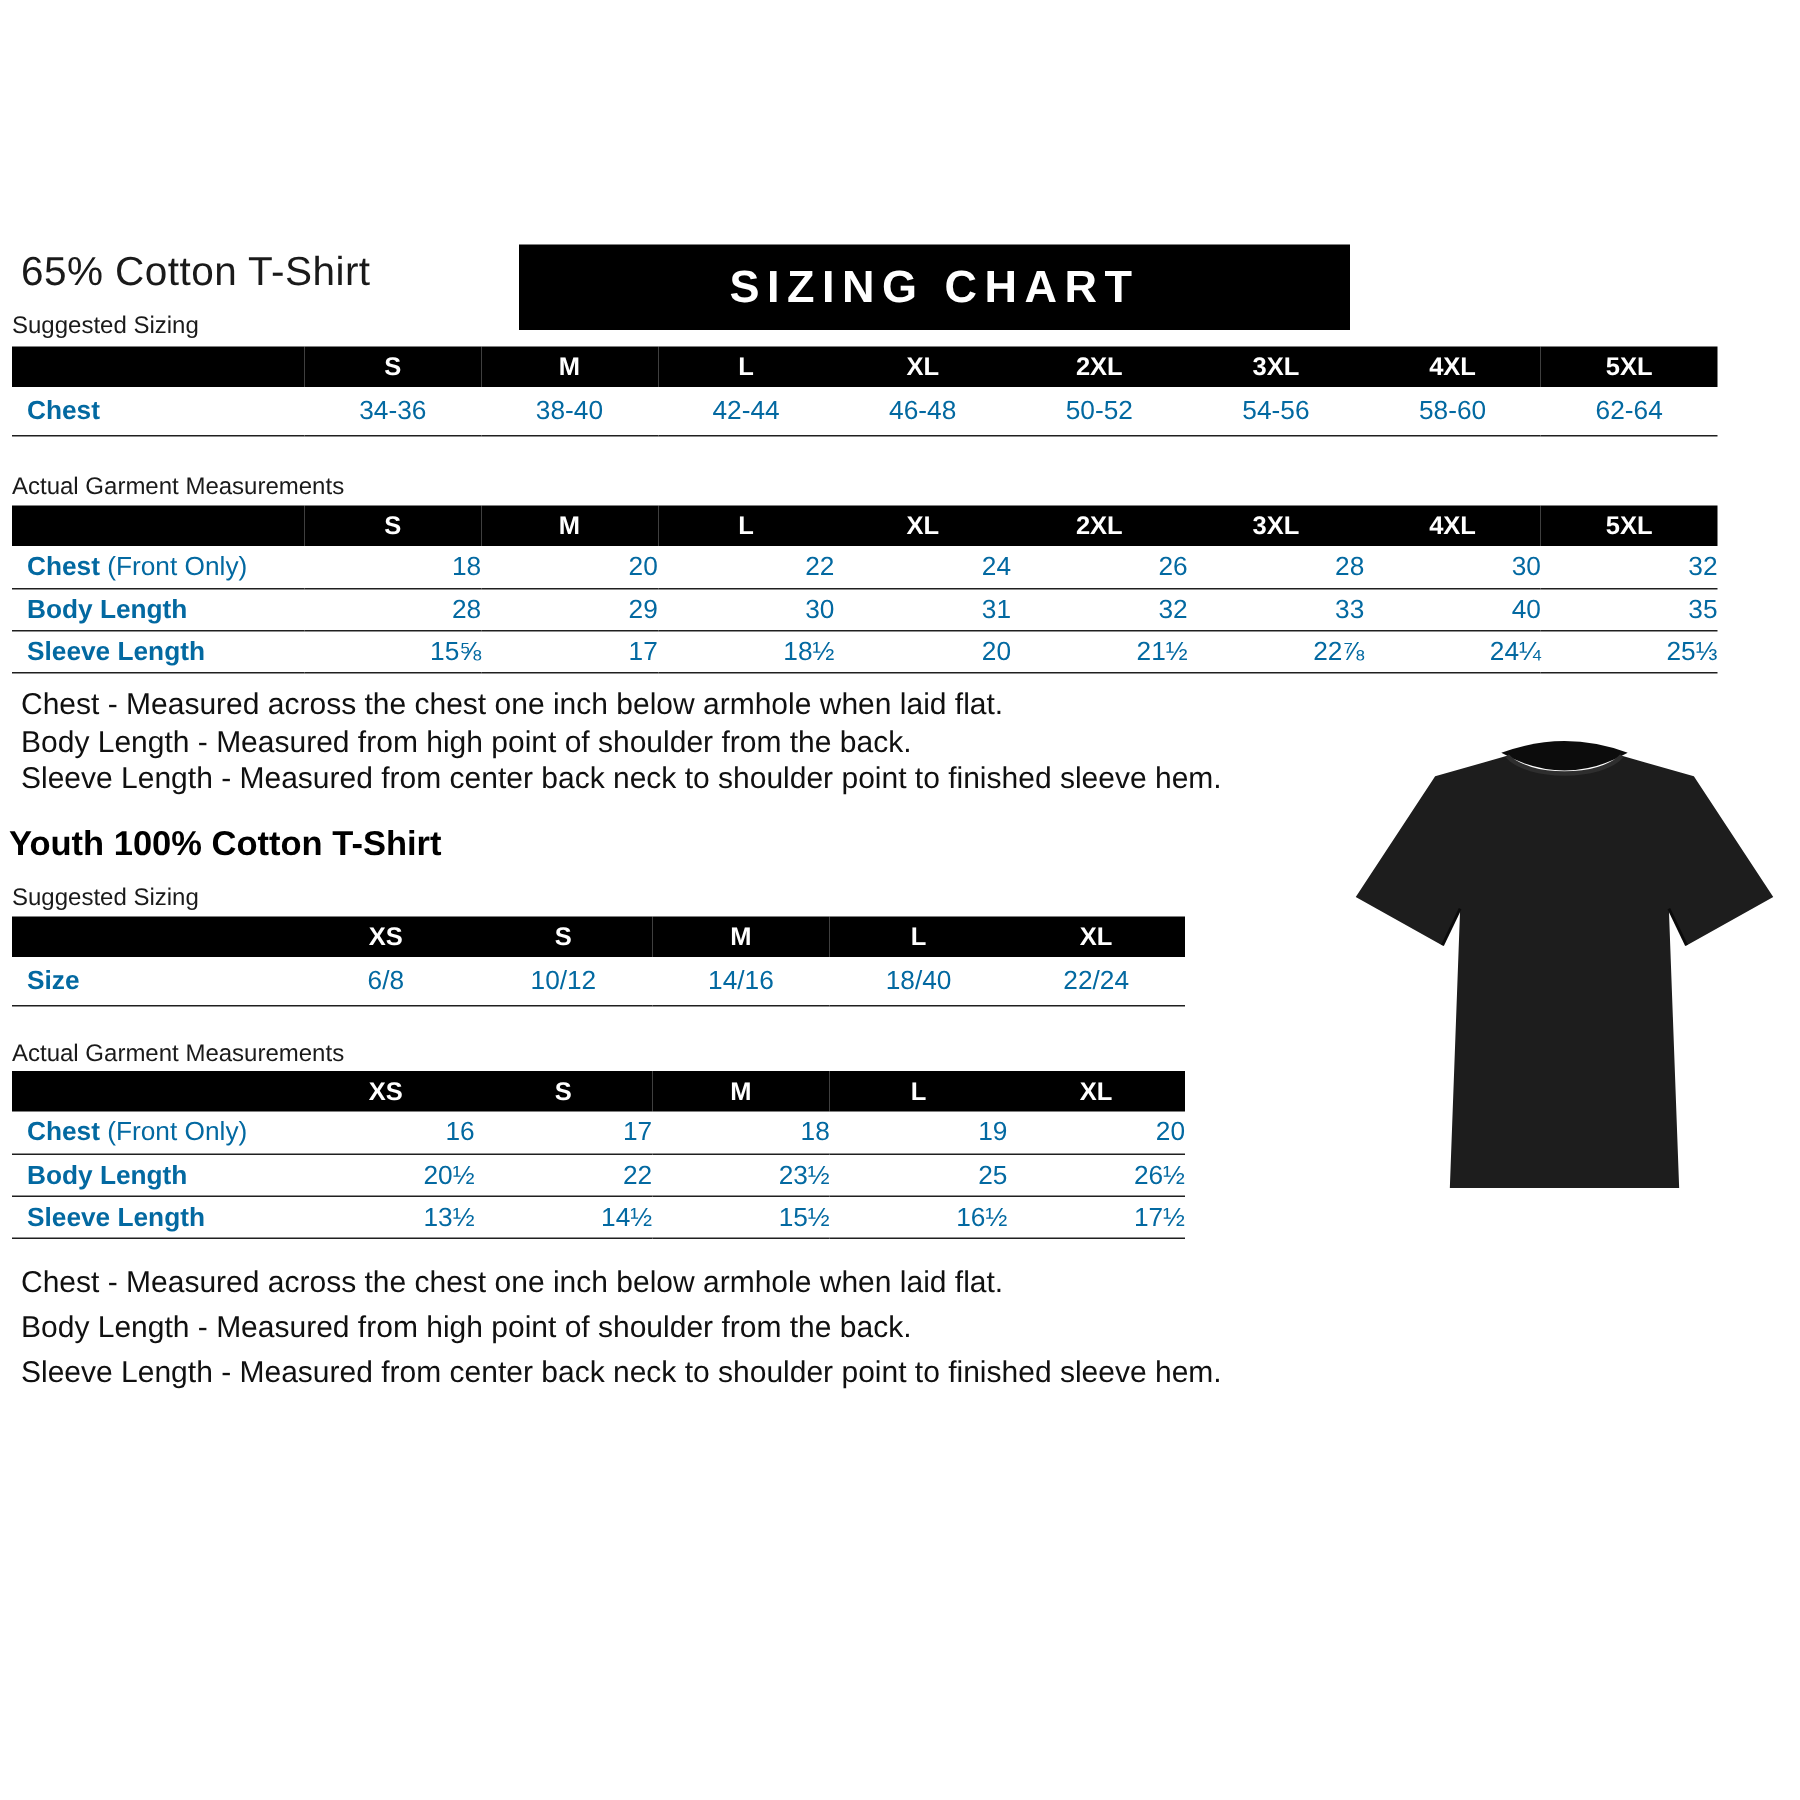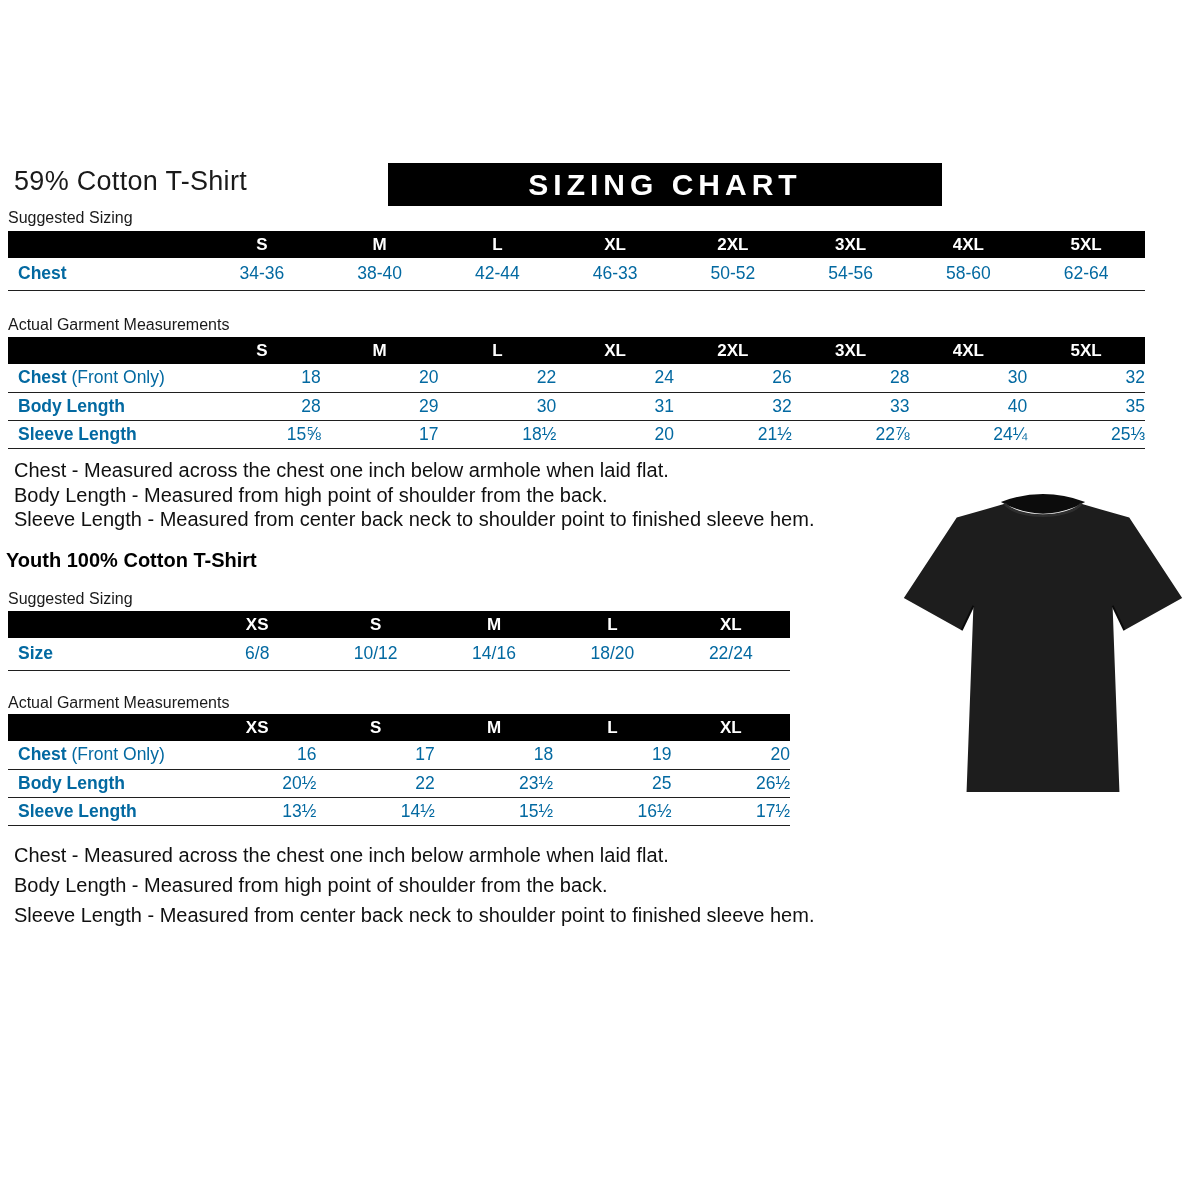--- a/index.html
+++ b/index.html
@@ -2,21 +2,21 @@
 <html><head>
 <meta charset="utf-8">
 <style>
   * { margin:0; padding:0; box-sizing:border-box; }
   html,body { background:#ffffff; }
   body { font-family:"Liberation Sans", sans-serif; color:#111111; }
   .canvas { position:relative; width:1200px; height:1200px; background:#ffffff; overflow:hidden; }
   .abs { position:absolute; }
 
   .adult-heading { font-size:27px; font-weight:400; letter-spacing:0.3px; color:#1a1a1a; }
-  .youth-heading { font-size:20px; font-weight:700; color:#000; }
+  .youth-heading { font-size:23px; font-weight:700; color:#000; }
 
   .banner { background:#000000; color:#ffffff; display:flex; align-items:center; justify-content:center; }
   .banner span { font-size:30px; font-weight:700; letter-spacing:5px; }
 
   .section-title { font-size:16px; font-weight:400; color:#1a1a1a; }
 
   table { border-collapse:collapse; table-layout:fixed; width:100%; }
   th { background:#000000; color:#ffffff; font-size:17px; font-weight:700; height:27px; text-align:center; padding:0; }
   td { font-size:17.5px; text-align:center; border-bottom:1.6px solid #1f1f1f; padding:0; color:#0369a1; }
   .t-tall td { height:32px; }
@@ -29,23 +29,23 @@
   .notes.n30 > div { line-height:30px; }
 
   .tshirt-wrap { width:294px; height:348px; }
   .tshirt-wrap svg { width:100%; height:100%; display:block; }
 </style>
 </head>
 <body>
 
 <div class="canvas">
 
-  <h1 class="abs adult-heading" style="left:14px; top:166px;">59% Cotton T-Shirt</h1>
-
-  <div class="abs banner" style="left:346px; top:163px; width:554px; height:43px;margin-left:42px;">
+  <h1 class="abs adult-heading" style="left:14px; top:166px;">65% Cotton T-Shirt</h1>
+
+  <div class="abs banner" style="left:346px; top:163px; width:554px; height:57px;">
     <span>SIZING CHART</span>
   </div>
 
   <div class="abs section-title" style="left:8px; top:209px;">Suggested Sizing</div>
 
   <div class="abs" style="left:8px; top:231px; width:1137px;">
     <table class="t-tall">
       <colgroup>
           <col style="width:195px">
           <col>
@@ -69,21 +69,21 @@
           <th>4XL</th>
           <th>5XL</th>
         </tr>
       </thead>
       <tbody>
         <tr>
           <td class="rowlabel"><span class="b">Chest</span><span></span></td>
           <td>34-36</td>
           <td>38-40</td>
           <td>42-44</td>
-          <td>46-33</td>
+          <td>46-48</td>
           <td>50-52</td>
           <td>54-56</td>
           <td>58-60</td>
           <td>62-64</td>
         </tr>
       </tbody>
     </table>
   </div>
 
   <div class="abs section-title" style="left:8px; top:316px;">Actual Garment Measurements</div>
@@ -181,21 +181,21 @@
           <th>L</th>
           <th>XL</th>
         </tr>
       </thead>
       <tbody>
         <tr>
           <td class="rowlabel"><span class="b">Size</span><span></span></td>
           <td>6/8</td>
           <td>10/12</td>
           <td>14/16</td>
-          <td>18/20</td>
+          <td>18/40</td>
           <td>22/24</td>
         </tr>
       </tbody>
     </table>
   </div>
 
   <div class="abs section-title" style="left:8px; top:694px;">Actual Garment Measurements</div>
 
   <div class="abs" style="left:8px; top:714px; width:782px;">
     <table class="t-reg">

